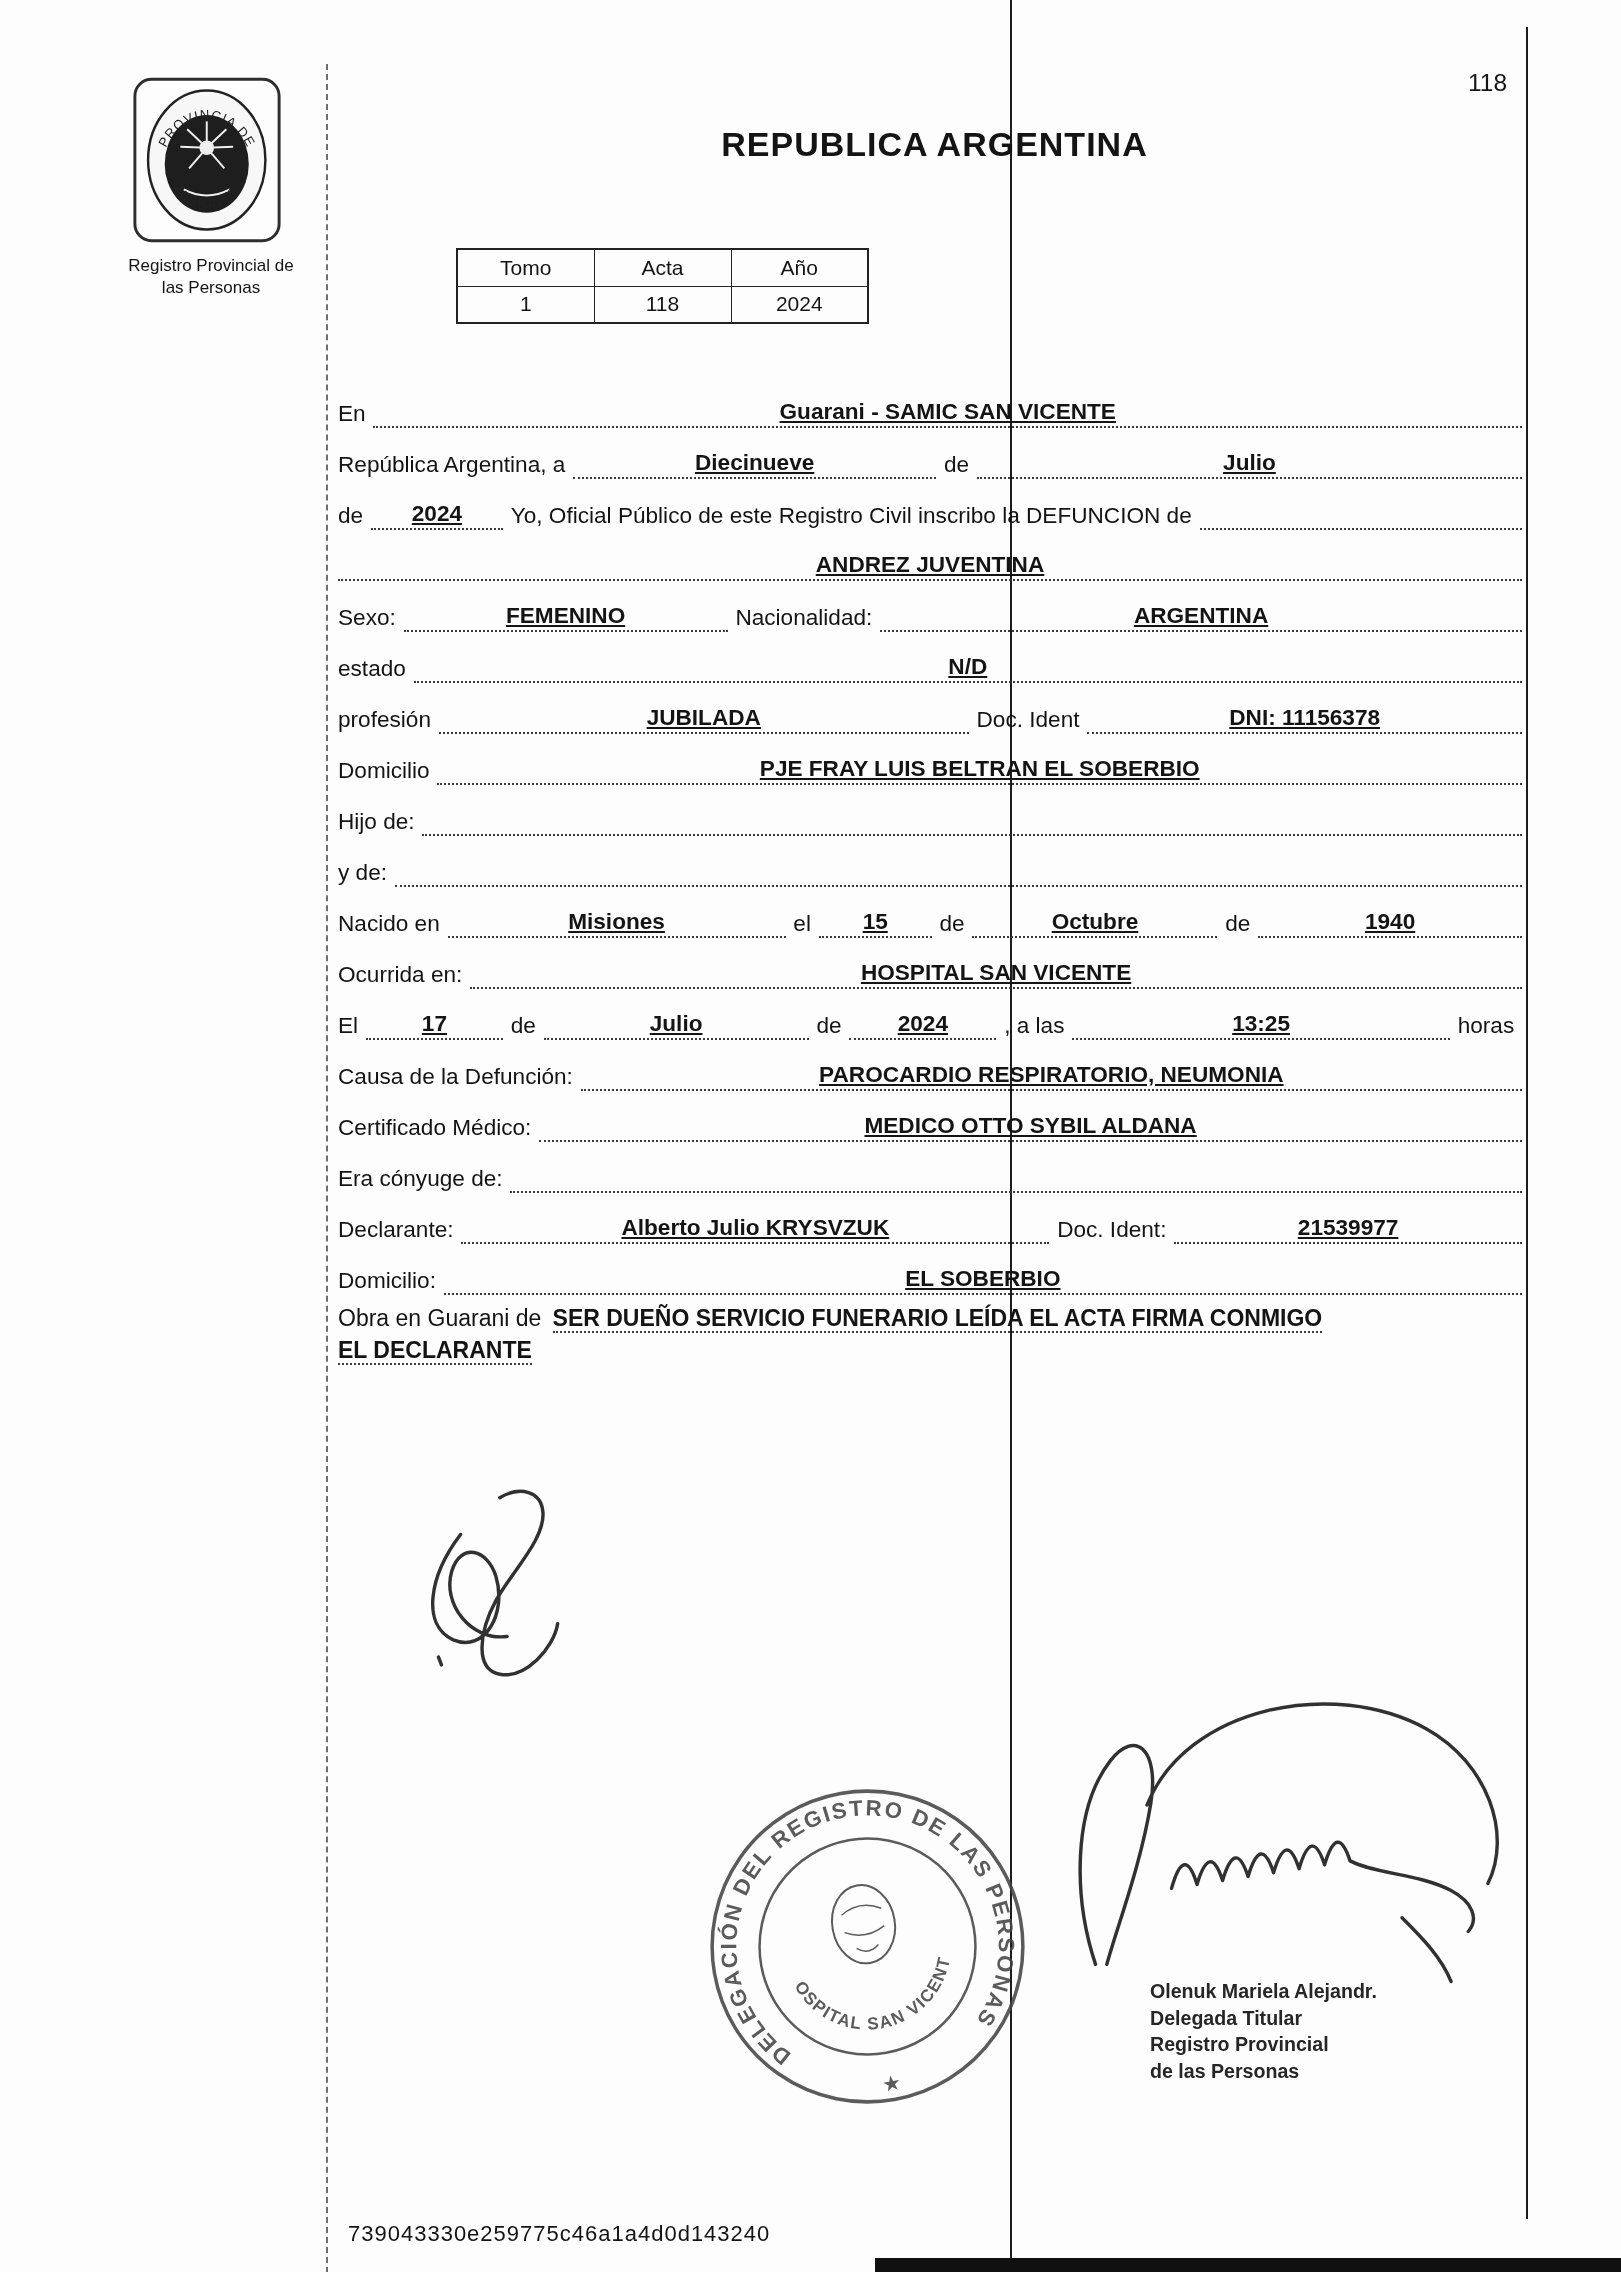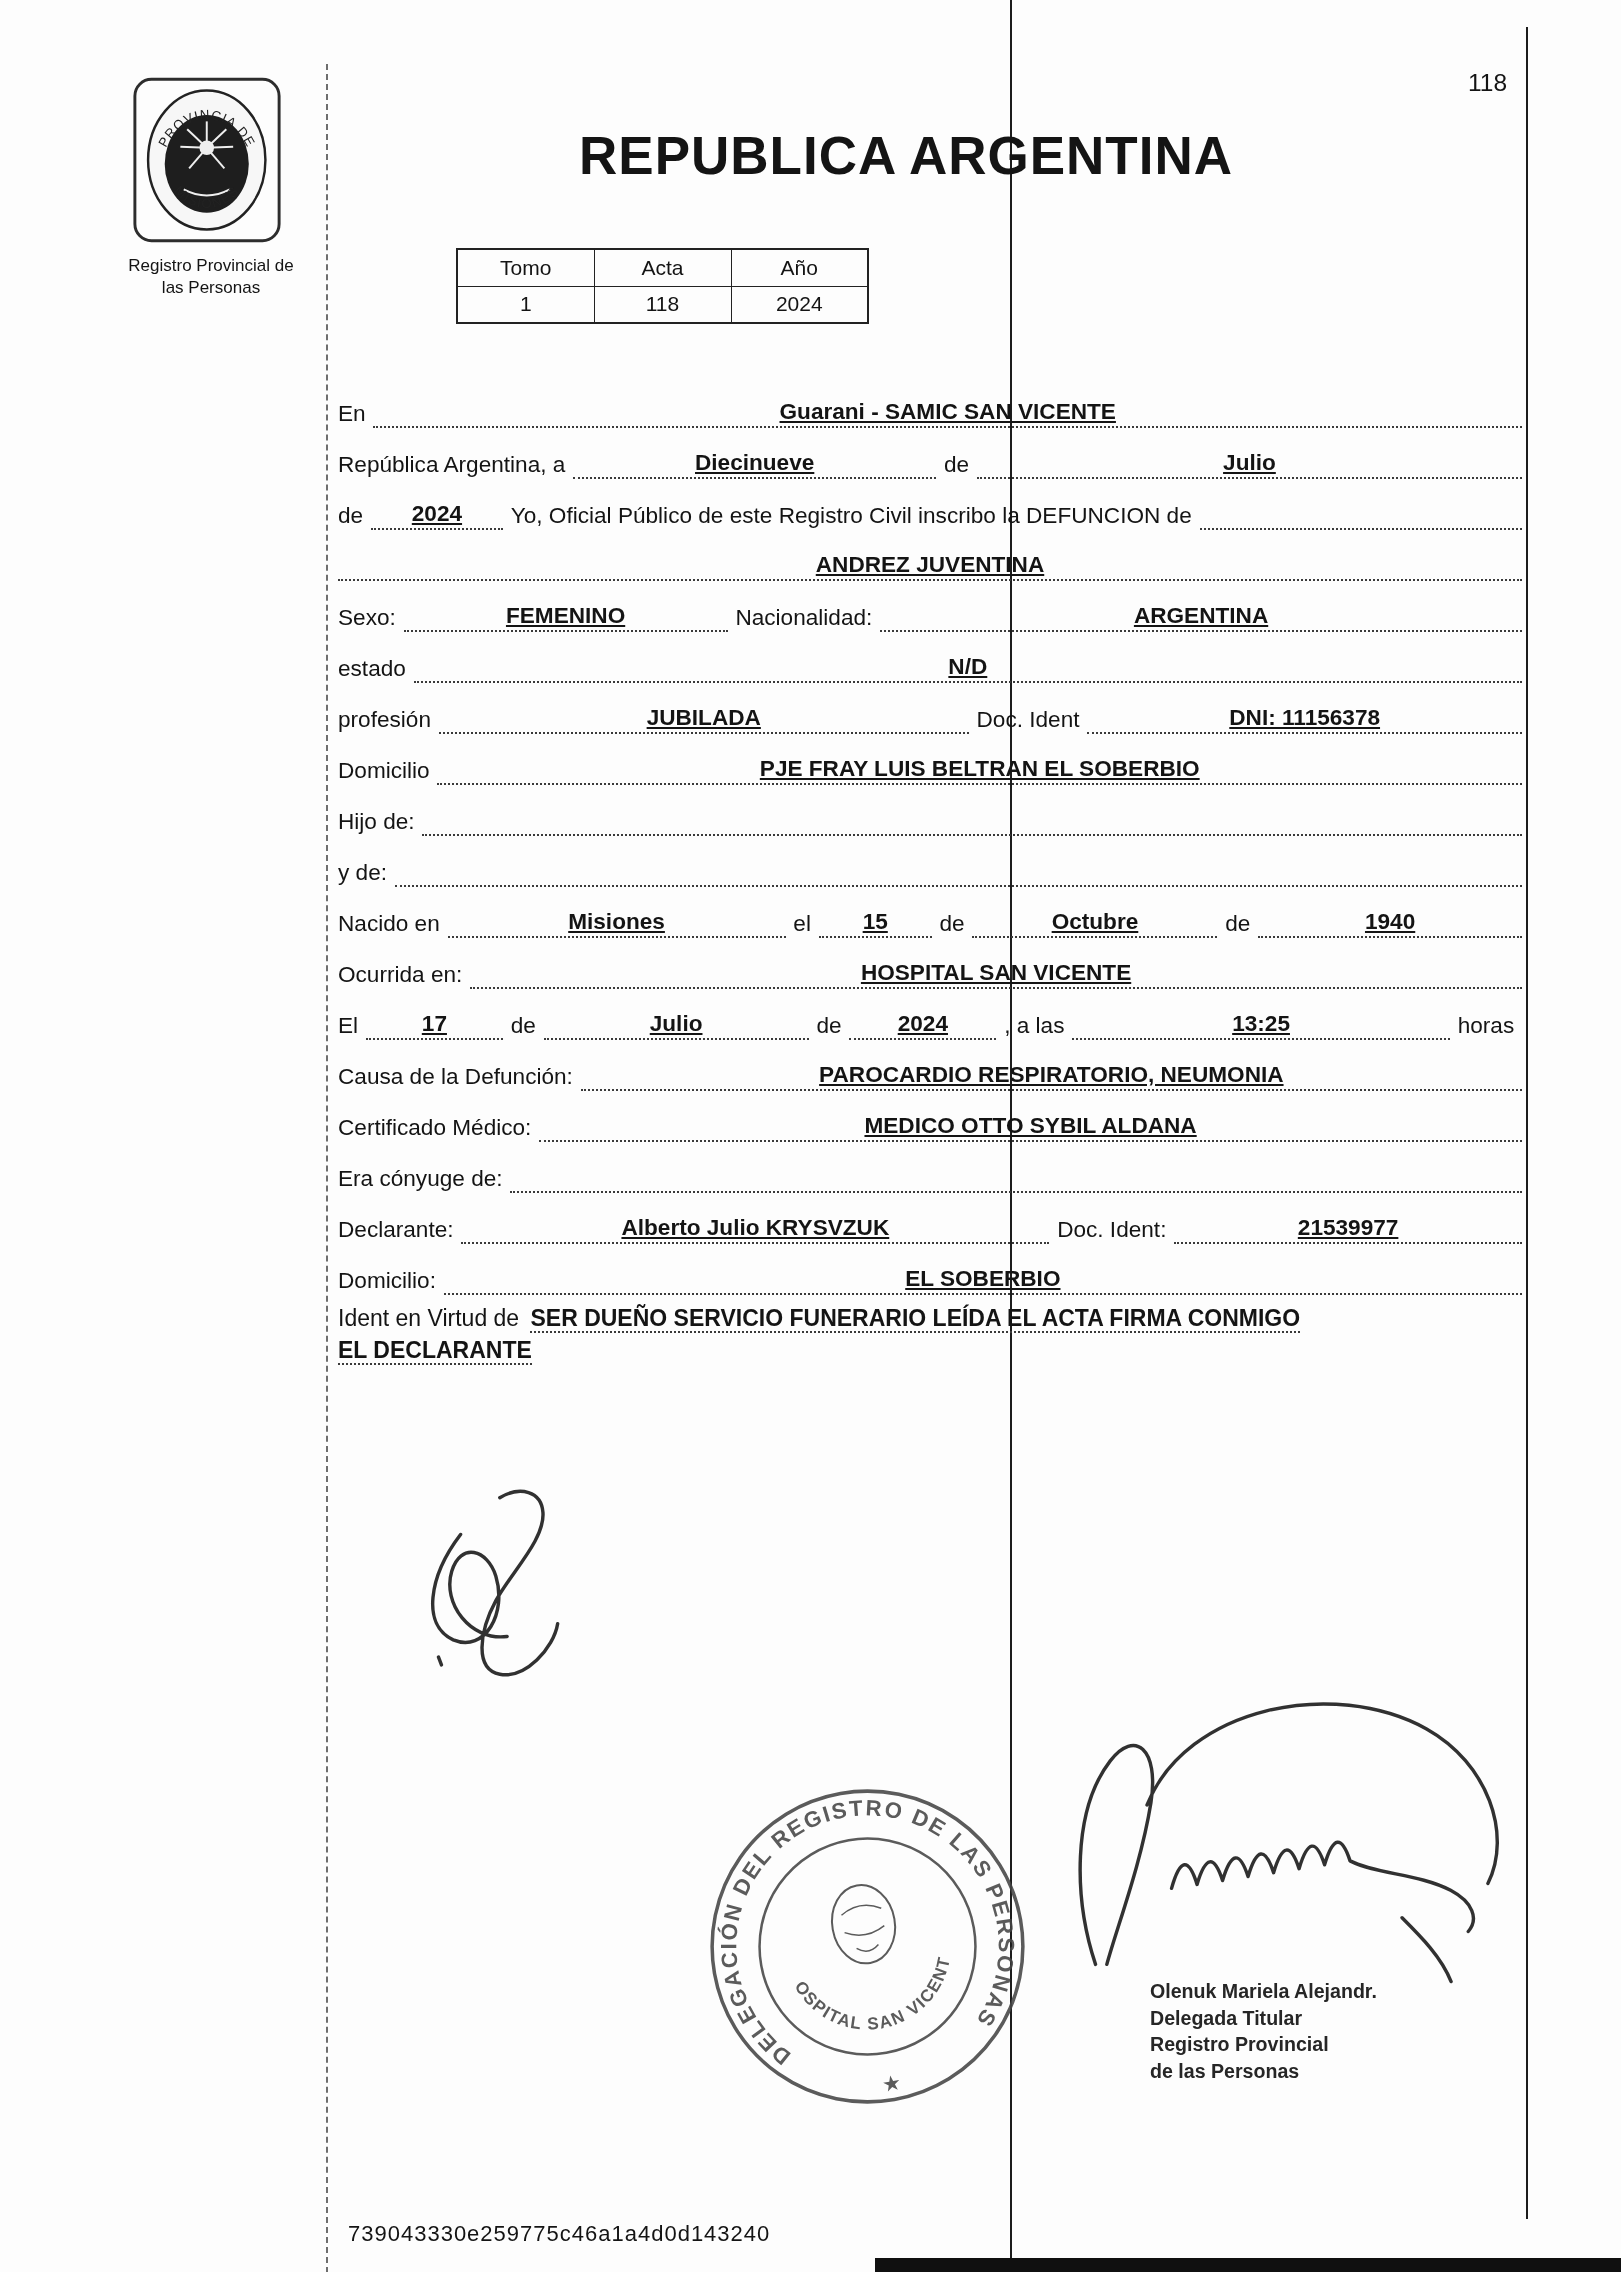--- a/index.html
+++ b/index.html
@@ -12,22 +12,22 @@
   .abs { position:absolute; }
 
   
   .center-line { left:1010px; top:0; width:2px; height:2273px; background:#1c1c1c; }
   .right-line  { left:1526px; top:27px; width:2px; height:2192px; background:#1c1c1c; }
   .left-line   { left:326px; top:64px; height:2209px; width:0; border-left:2px dashed #6e6e6e; }
   .bottom-bar  { left:875px; right:0; bottom:0; height:14.7px; background:#101010; }
 
   
   .page-num { left:1468px; top:69px; font-size:24.5px; }
-  .doc-title { left:579px; top:125px; width:711px; 
-               font-size:53px; font-weight:700; letter-spacing:1px; }
+  .doc-title { left:579px; top:125px; width:711px; text-align:center;
+               font-size:34px; font-weight:700; letter-spacing:1px; }
   .org-name { left:98px; top:255px; width:226px; text-align:center;
               font-size:17px; line-height:21.6px; white-space:pre-line; }
 
   table.rtable { left:456px; top:248px; border-collapse:collapse; border:2.5px solid #222; }
   table.rtable th, table.rtable td {
     width:137px; height:37px; border:1.5px solid #222;
     font-size:21px; text-align:center; font-weight:400;
   }
   .act-box { left:1017px; top:255px; width:454px; height:52px;
              border:2px solid #222; display:flex; align-items:center; justify-content:center;
@@ -220,21 +220,21 @@
       <span class="lbl">Doc. Ident:</span>
       <span class="v grow">21539977</span>
     </div>
 
     <div class="row">
       <span class="lbl">Domicilio:</span>
       <span class="v grow">EL SOBERBIO</span>
     </div>
 
     <div class="obra">
-      <span class="lbl-inline">Ident en Virtud de</span>
+      <span class="lbl-inline">Obra en Guarani de</span>
       <span class="v-inline">SER DUEÑO SERVICIO FUNERARIO LEÍDA EL ACTA FIRMA CONMIGO
 EL DECLARANTE</span>
     </div>
 
   </div>
 
   <svg class="abs" style="left:338px; top:1451px;" width="353" height="265" viewBox="0 0 720 540">
     <path class="sig" d="M 250 170 C 185 255 170 355 235 385 C 300 412 345 330 322 255
                          C 305 200 250 185 232 245 C 212 310 270 388 345 378
                          M 330 95 C 372 70 415 82 418 125 C 422 180 355 245 322 305

